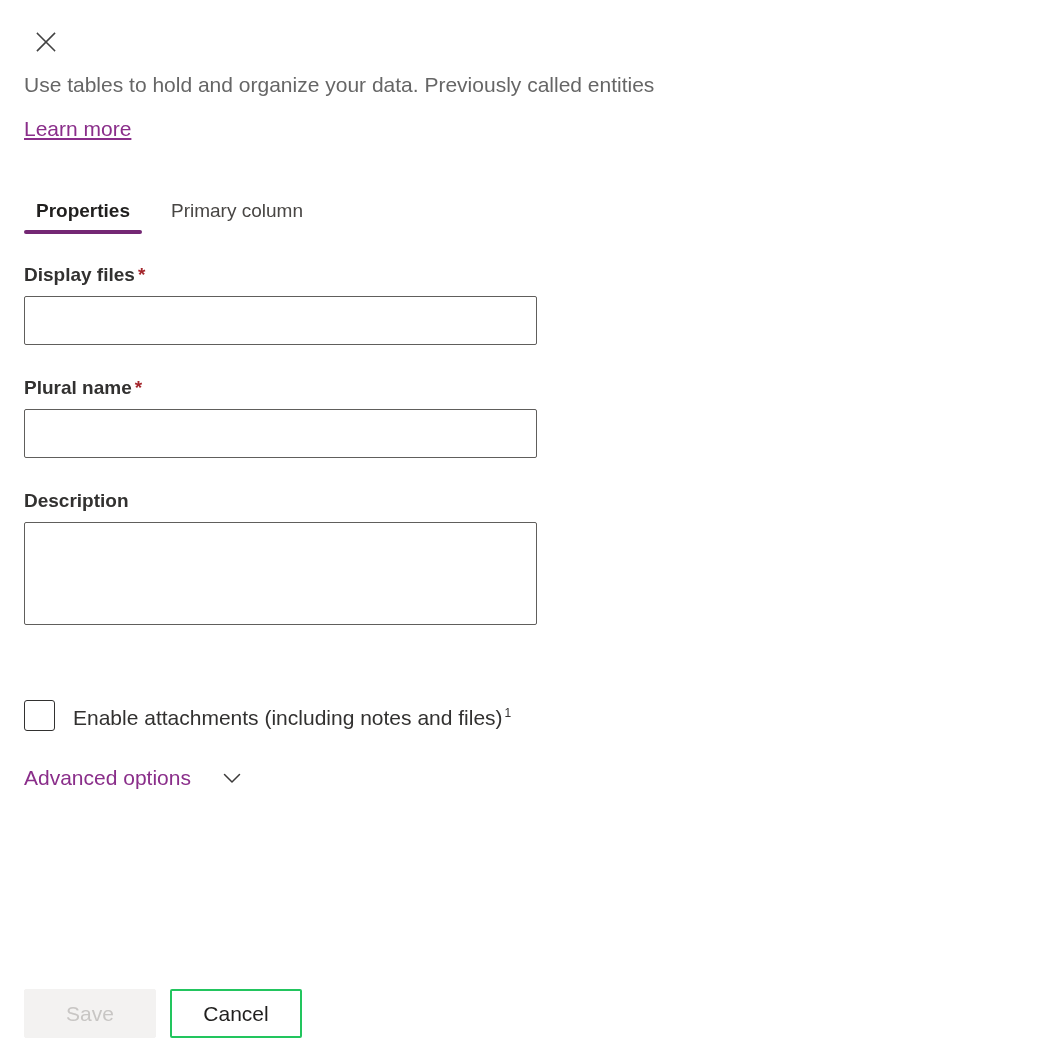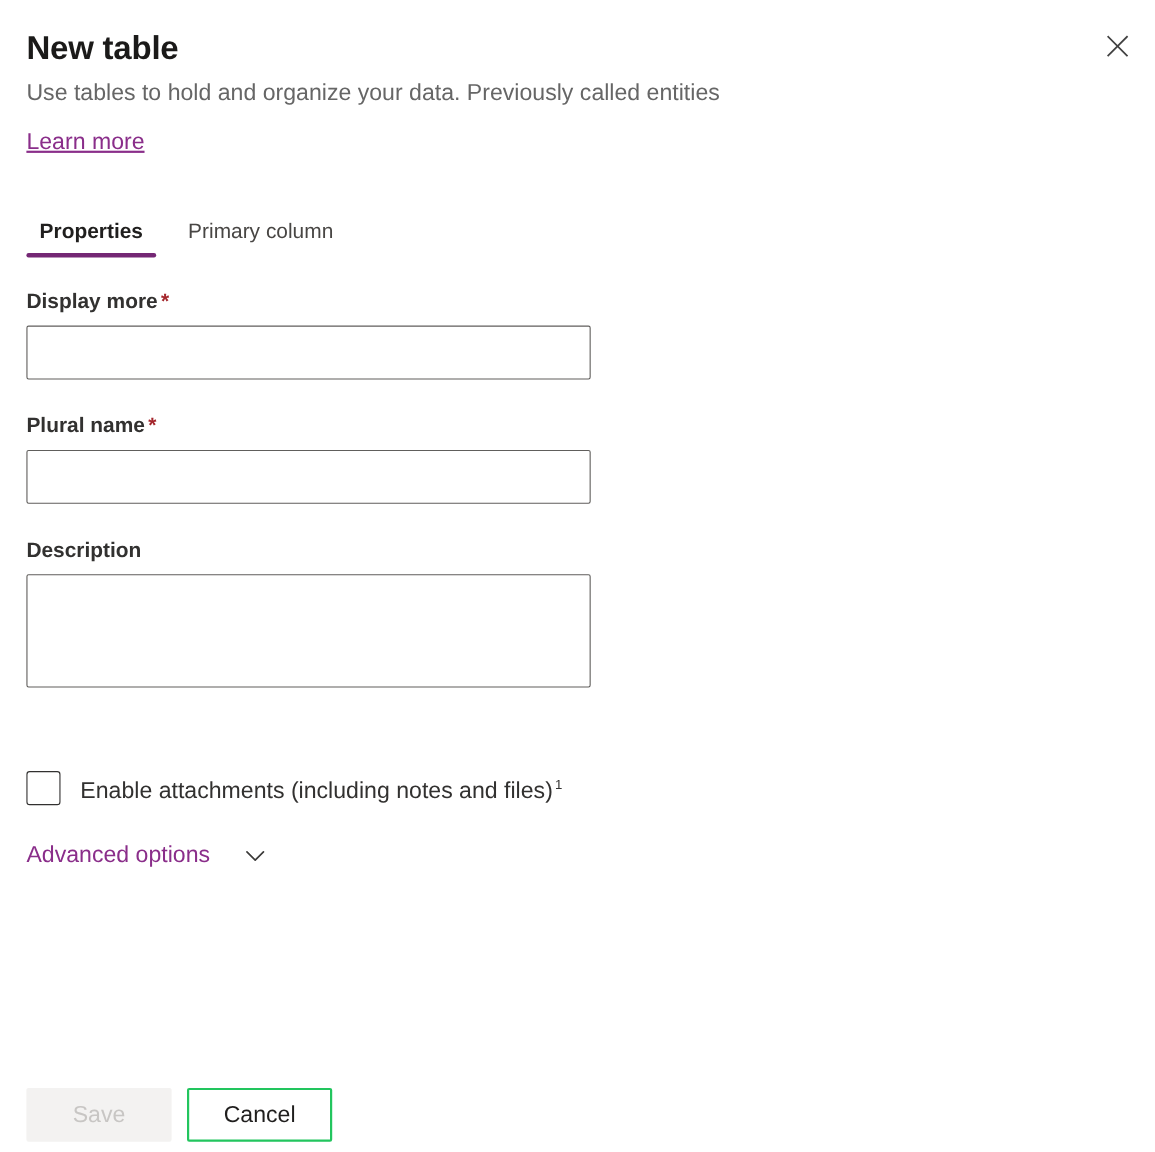--- a/index.html
+++ b/index.html
@@ -259,21 +259,20 @@
     color: #201f1e;
   }
 </style>
 </head>
 <body>
 
 <div class="panel">
 
   <div class="panel-header">
     <div class="header-row">
-      <h1 class="panel-title">New table</h1>
       <button class="close-button" aria-label="Close">
         <span>
           <svg width="26" height="26" viewBox="0 0 26 26" fill="none" aria-hidden="true">
             <path d="M4.5 4.5 L21.5 21.5 M21.5 4.5 L4.5 21.5" stroke="#424242" stroke-width="1.6" stroke-linecap="square"></path>
           </svg>
         </span>
       </button>
     </div>
     <p class="panel-subtitle">Use tables to hold and organize your data. Previously called entities</p>
     <a class="learn-more">Learn more</a>
@@ -281,21 +280,21 @@
 
   <div class="tabs">
     <button class="tab active">Properties</button>
     <button class="tab">Primary column</button>
   </div>
 
   <div class="form">
 
     <div class="field">
       <label class="field-label">
-        <span>Display more</span><span class="req-star">*</span>
+        <span>Display files</span><span class="req-star">*</span>
       </label>
       <input class="text-input" type="text" value="" placeholder="" style="">
     </div>
 
     <div class="field">
       <label class="field-label">
         <span>Plural name</span><span class="req-star">*</span>
       </label>
       <input class="text-input" type="text" value="" placeholder="" style="">
     </div>

